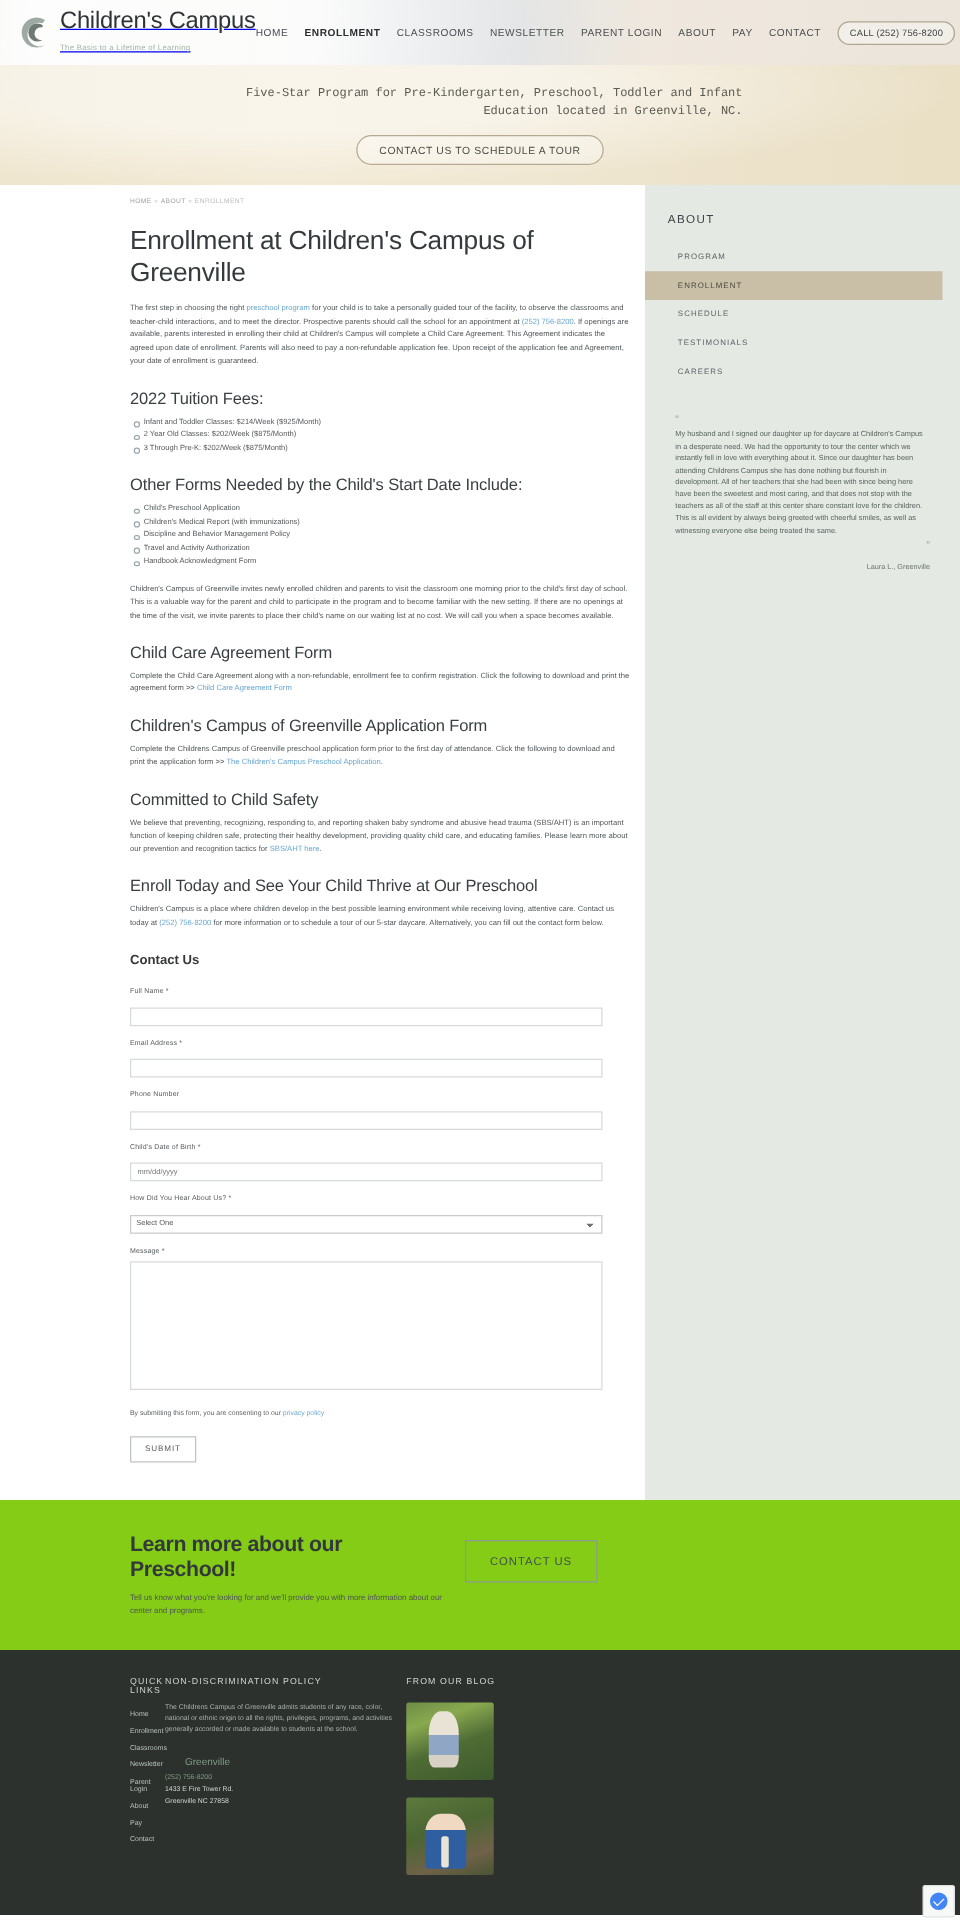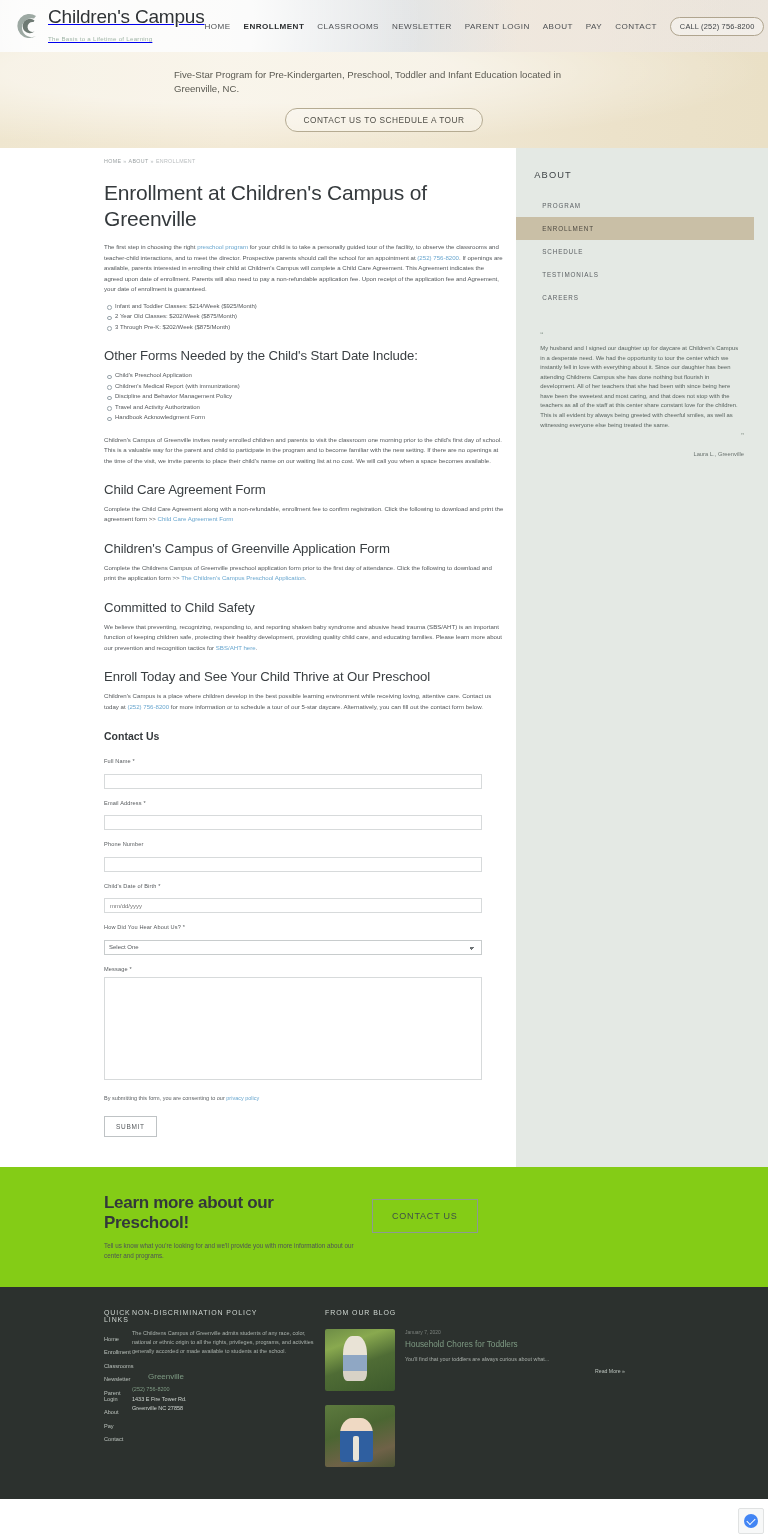--- a/index.html
+++ b/index.html
@@ -55,22 +55,22 @@
     height: 96px;
     background: linear-gradient(92deg,#efe6cf 0%,#f3ead6 30%,#f0e7d2 55%,#ece2ca 80%,#eae0c6 100%);
     display:flex; flex-direction:column; align-items:center; justify-content:center;
     position: relative; overflow:hidden;
   }
   .hero::before{
     content:""; position:absolute; inset:0;
     background: radial-gradient(ellipse at 30% 20%, rgba(255,255,255,.5) 0 30%, rgba(255,255,255,0) 70%);
   }
   .hero-text {
-    font-size: 9.6px; color: #5b5a52; text-align:left; line-height:1.5;
-    max-width: 420px; position:relative;
+    font-size: 9.6px; color: #5b5a52; text-align:right; line-height:1.5;
+    max-width: 420px; position:relative;font-family:Liberation Mono, monospace;
   }
   .hero-btn {
     margin-top: 12px; border:1px solid #b5ab92; border-radius:14px;
     padding: 6px 17px; font-size: 8.3px; letter-spacing:.5px; color:#4e4d46;
     background: rgba(255,255,255,.32); position:relative; text-transform:uppercase;
   }
 
   
   .page-body { display:flex; align-items:stretch; background:#fff; }
   .content-col { width: 564px; background:#fff; padding: 10px 0 30px 0; }
@@ -250,20 +250,21 @@
     <div class="content-inner">
 
       <div class="breadcrumb">
         <a class="crumb-link" href="#">HOME</a><span class="crumb-sep">»</span><a class="crumb-link" href="#">ABOUT</a><span class="crumb-sep">»</span><span class="crumb-current">ENROLLMENT</span>
       </div>
 
       <h1 class="page-title">Enrollment at Children's Campus of Greenville</h1>
 
       <p class="body-copy"><span>The first step in choosing the right </span><a class="inline-link" href="#">preschool program</a><span> for your child is to take a personally guided tour of the facility, to observe the classrooms and teacher-child interactions, and to meet the director. Prospective parents should call the school for an appointment at </span><a class="inline-link" href="#">(252) 756-8200</a><span>. If openings are available, parents interested in enrolling their child at Children's Campus will complete a Child Care Agreement. This Agreement indicates the agreed upon date of enrollment. Parents will also need to pay a non-refundable application fee. Upon receipt of the application fee and Agreement, your date of enrollment is guaranteed.</span></p>
 
+      <h2 class="sec-title">2022 Tuition Fees:</h2>
       <ul class="bullets">
         <li>Infant and Toddler Classes: $214/Week ($925/Month)</li>
         <li>2 Year Old Classes: $202/Week ($875/Month)</li>
         <li>3 Through Pre-K: $202/Week ($875/Month)</li>
       </ul>
 
       <h2 class="sec-title">Other Forms Needed by the Child's Start Date Include:</h2>
       <ul class="bullets">
         <li>Child's Preschool Application</li>
         <li>Children's Medical Report (with immunizations)</li>
@@ -378,26 +379,20 @@
     <a class="f-phone" href="#">(252) 756-8200</a>
     <div class="f-addr">1433 E Fire Tower Rd.</div>
     <div class="f-addr">Greenville NC 27858</div>
   </div>
 
   <div class="f-col-3">
     <div class="f-head">FROM OUR BLOG</div>
 
     <div class="blog-item">
       <span class="blog-thumb t1"></span>
-      <div class="blog-meta">
-        <div class="blog-date">January 7, 2020</div>
-        <a class="blog-title" href="#">Household Chores for Toddlers</a>
-        <div class="blog-excerpt">You'll find that your toddlers are always curious about what...</div>
-        <a class="blog-more" href="#">Read More »</a>
-      </div>
     </div>
 
     <div class="blog-item">
       <span class="blog-thumb t2"></span>
     </div>
   </div>
 </div>
 
 <div class="recaptcha">
   <span class="rc-in"></span>

